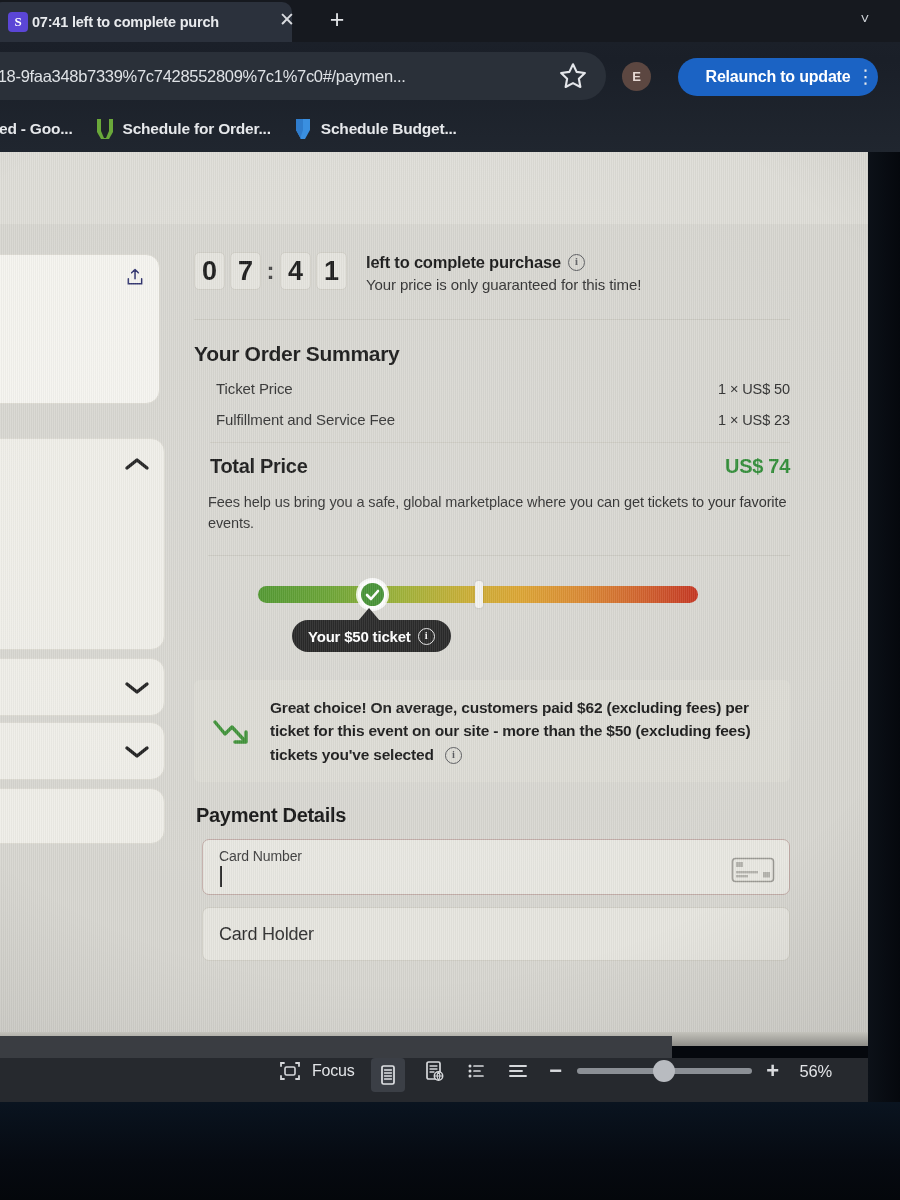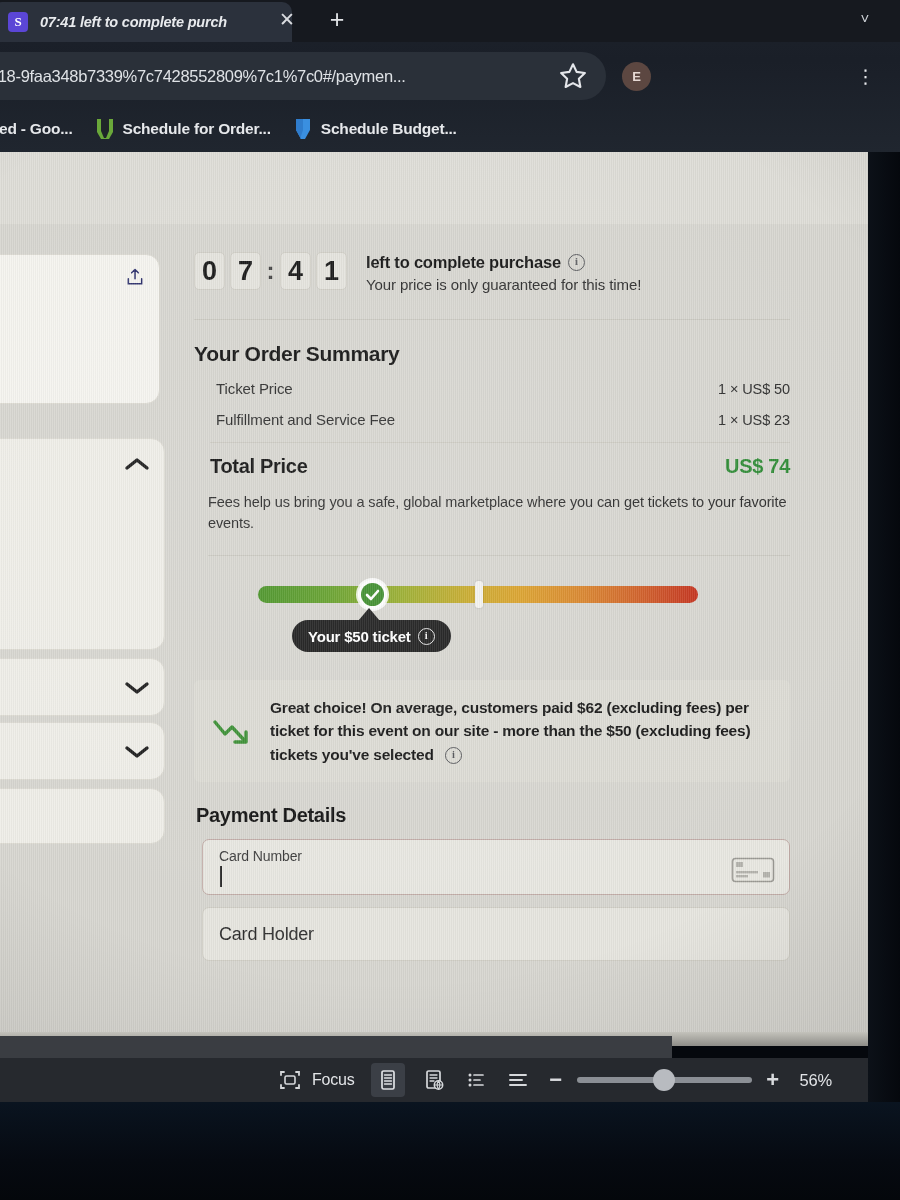--- a/index.html
+++ b/index.html
@@ -24,22 +24,22 @@
     position:absolute;left:-8px;top:2px;width:300px;height:40px;
     background:#2b313c;border-radius:10px 10px 0 0;
     display:flex;align-items:center;padding-left:16px;box-sizing:border-box;
   }
   .favicon-s{
     width:20px;height:20px;border-radius:4px;background:#5b46d6;
     color:#fff;font-size:13px;font-weight:bold;line-height:20px;
     text-align:center;flex:0 0 auto;font-family:"Liberation Serif",serif;
   }
   #tab-title{
-    color:#e8eaed;font-size:14.5px;font-weight:bold;margin-left:12px;
-    white-space:nowrap;overflow:hidden;max-width:196px;letter-spacing:-.2px;font-style:italic;
+    color:#e8eaed;font-size:14.5px;font-weight:bold;margin-left:4px;
+    white-space:nowrap;overflow:hidden;max-width:196px;letter-spacing:-.2px;
   }
   #tab-close{
     position:absolute;left:275px;top:8px;width:24px;height:24px;
     color:#dadce0;font-size:19px;line-height:24px;text-align:center;
   }
   #new-tab{
     position:absolute;left:322px;top:4px;width:30px;height:30px;
     color:#e3e5e8;font-size:25px;line-height:30px;text-align:center;font-weight:300;
   }
   #chrome-caret{
@@ -240,21 +240,21 @@
     background:linear-gradient(180deg,#c3c2bb 0%,#8e8d88 100%);
   }
   #taskbar-strip{
     position:absolute;left:0;top:1036px;width:672px;height:24px;
     background:#3a3d42;
   }
 
   
   #bottom-toolbar{
     position:absolute;left:0;top:1058px;width:868px;height:44px;
-    background:#26292e;display:flex;align-items:center;justify-content:flex-end;
+    background:#26292e;display:flex;align-items:flex-start;justify-content:flex-end;
     padding-right:36px;box-sizing:border-box;
   }
   .tb-item{display:flex;align-items:center;margin-left:16px;color:#d6d8db;flex:0 0 auto;}
   #focus-btn{margin-left:0;}
   #focus-label{font-size:16px;color:#e2e4e7;margin-left:9px;letter-spacing:-.2px;}
   #view-single{
     width:34px;height:34px;background:#3b3f46;border-radius:4px;
     display:flex;align-items:center;justify-content:center;margin-left:16px;
   }
   .tb-icon{width:26px;height:26px;}
@@ -293,20 +293,21 @@
   </div>
 
   <div id="omnibox-row">
     <div id="omnibox">
       <div id="url-text">-9118-9faa348b7339%7c7428552809%7c1%7c0#/paymen...</div>
       <svg id="bookmark-star" viewBox="0 0 24 24">
         <path d="M12 2.6l2.9 6.1 6.6.9-4.8 4.6 1.2 6.6L12 17.7 6.1 20.8l1.2-6.6L2.5 9.6l6.6-.9z" fill="none" stroke="#e4e6ea" stroke-width="1.7" stroke-linejoin="round"></path>
       </svg>
     </div>
     <div id="profile-avatar">E</div>
+    <div id="relaunch-btn">Relaunch to update</div>
     <div id="chrome-menu">⋮</div>
   </div>
 
   <div id="bookmarks-bar">
     <div class="bm" style="margin-left:-14px;">
       <div class="bm-label">-ed - Goo...</div>
     </div>
     <div class="bm">
       <svg class="bm-icon" viewBox="0 0 20 22">
         <path d="M2 1h16v13l-4 7H6l-4-7z" fill="#6aa83a"></path>

